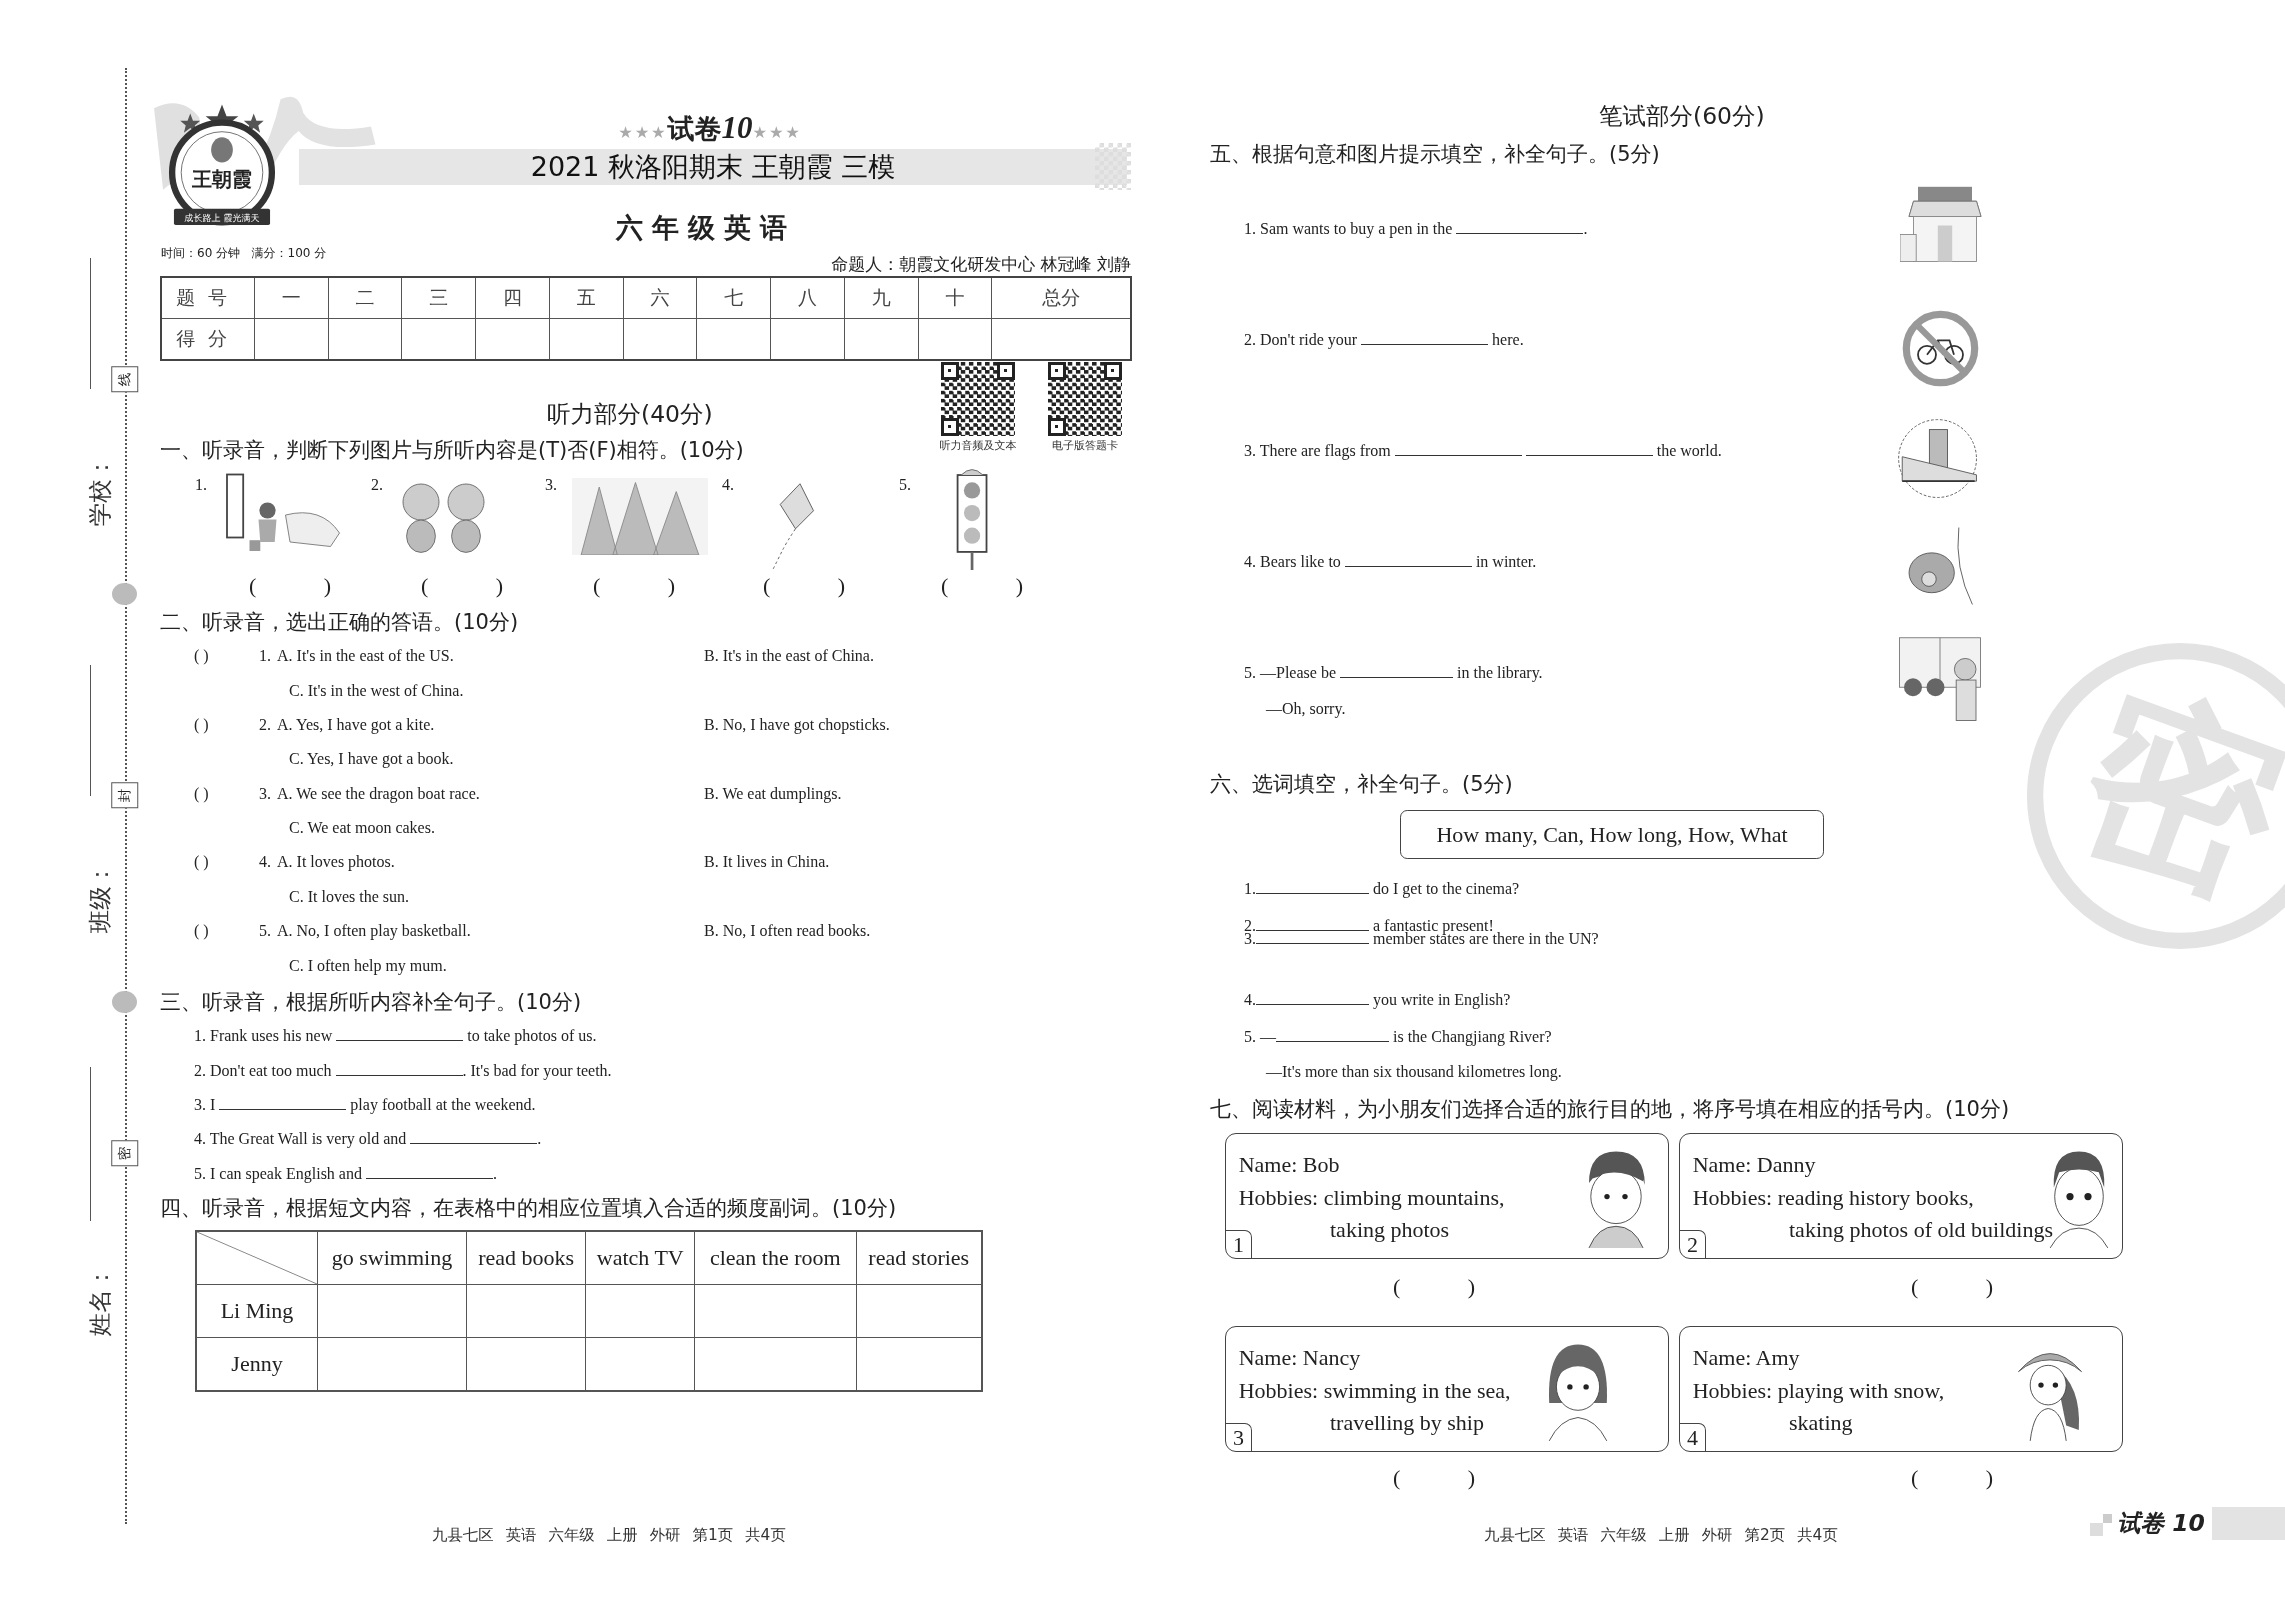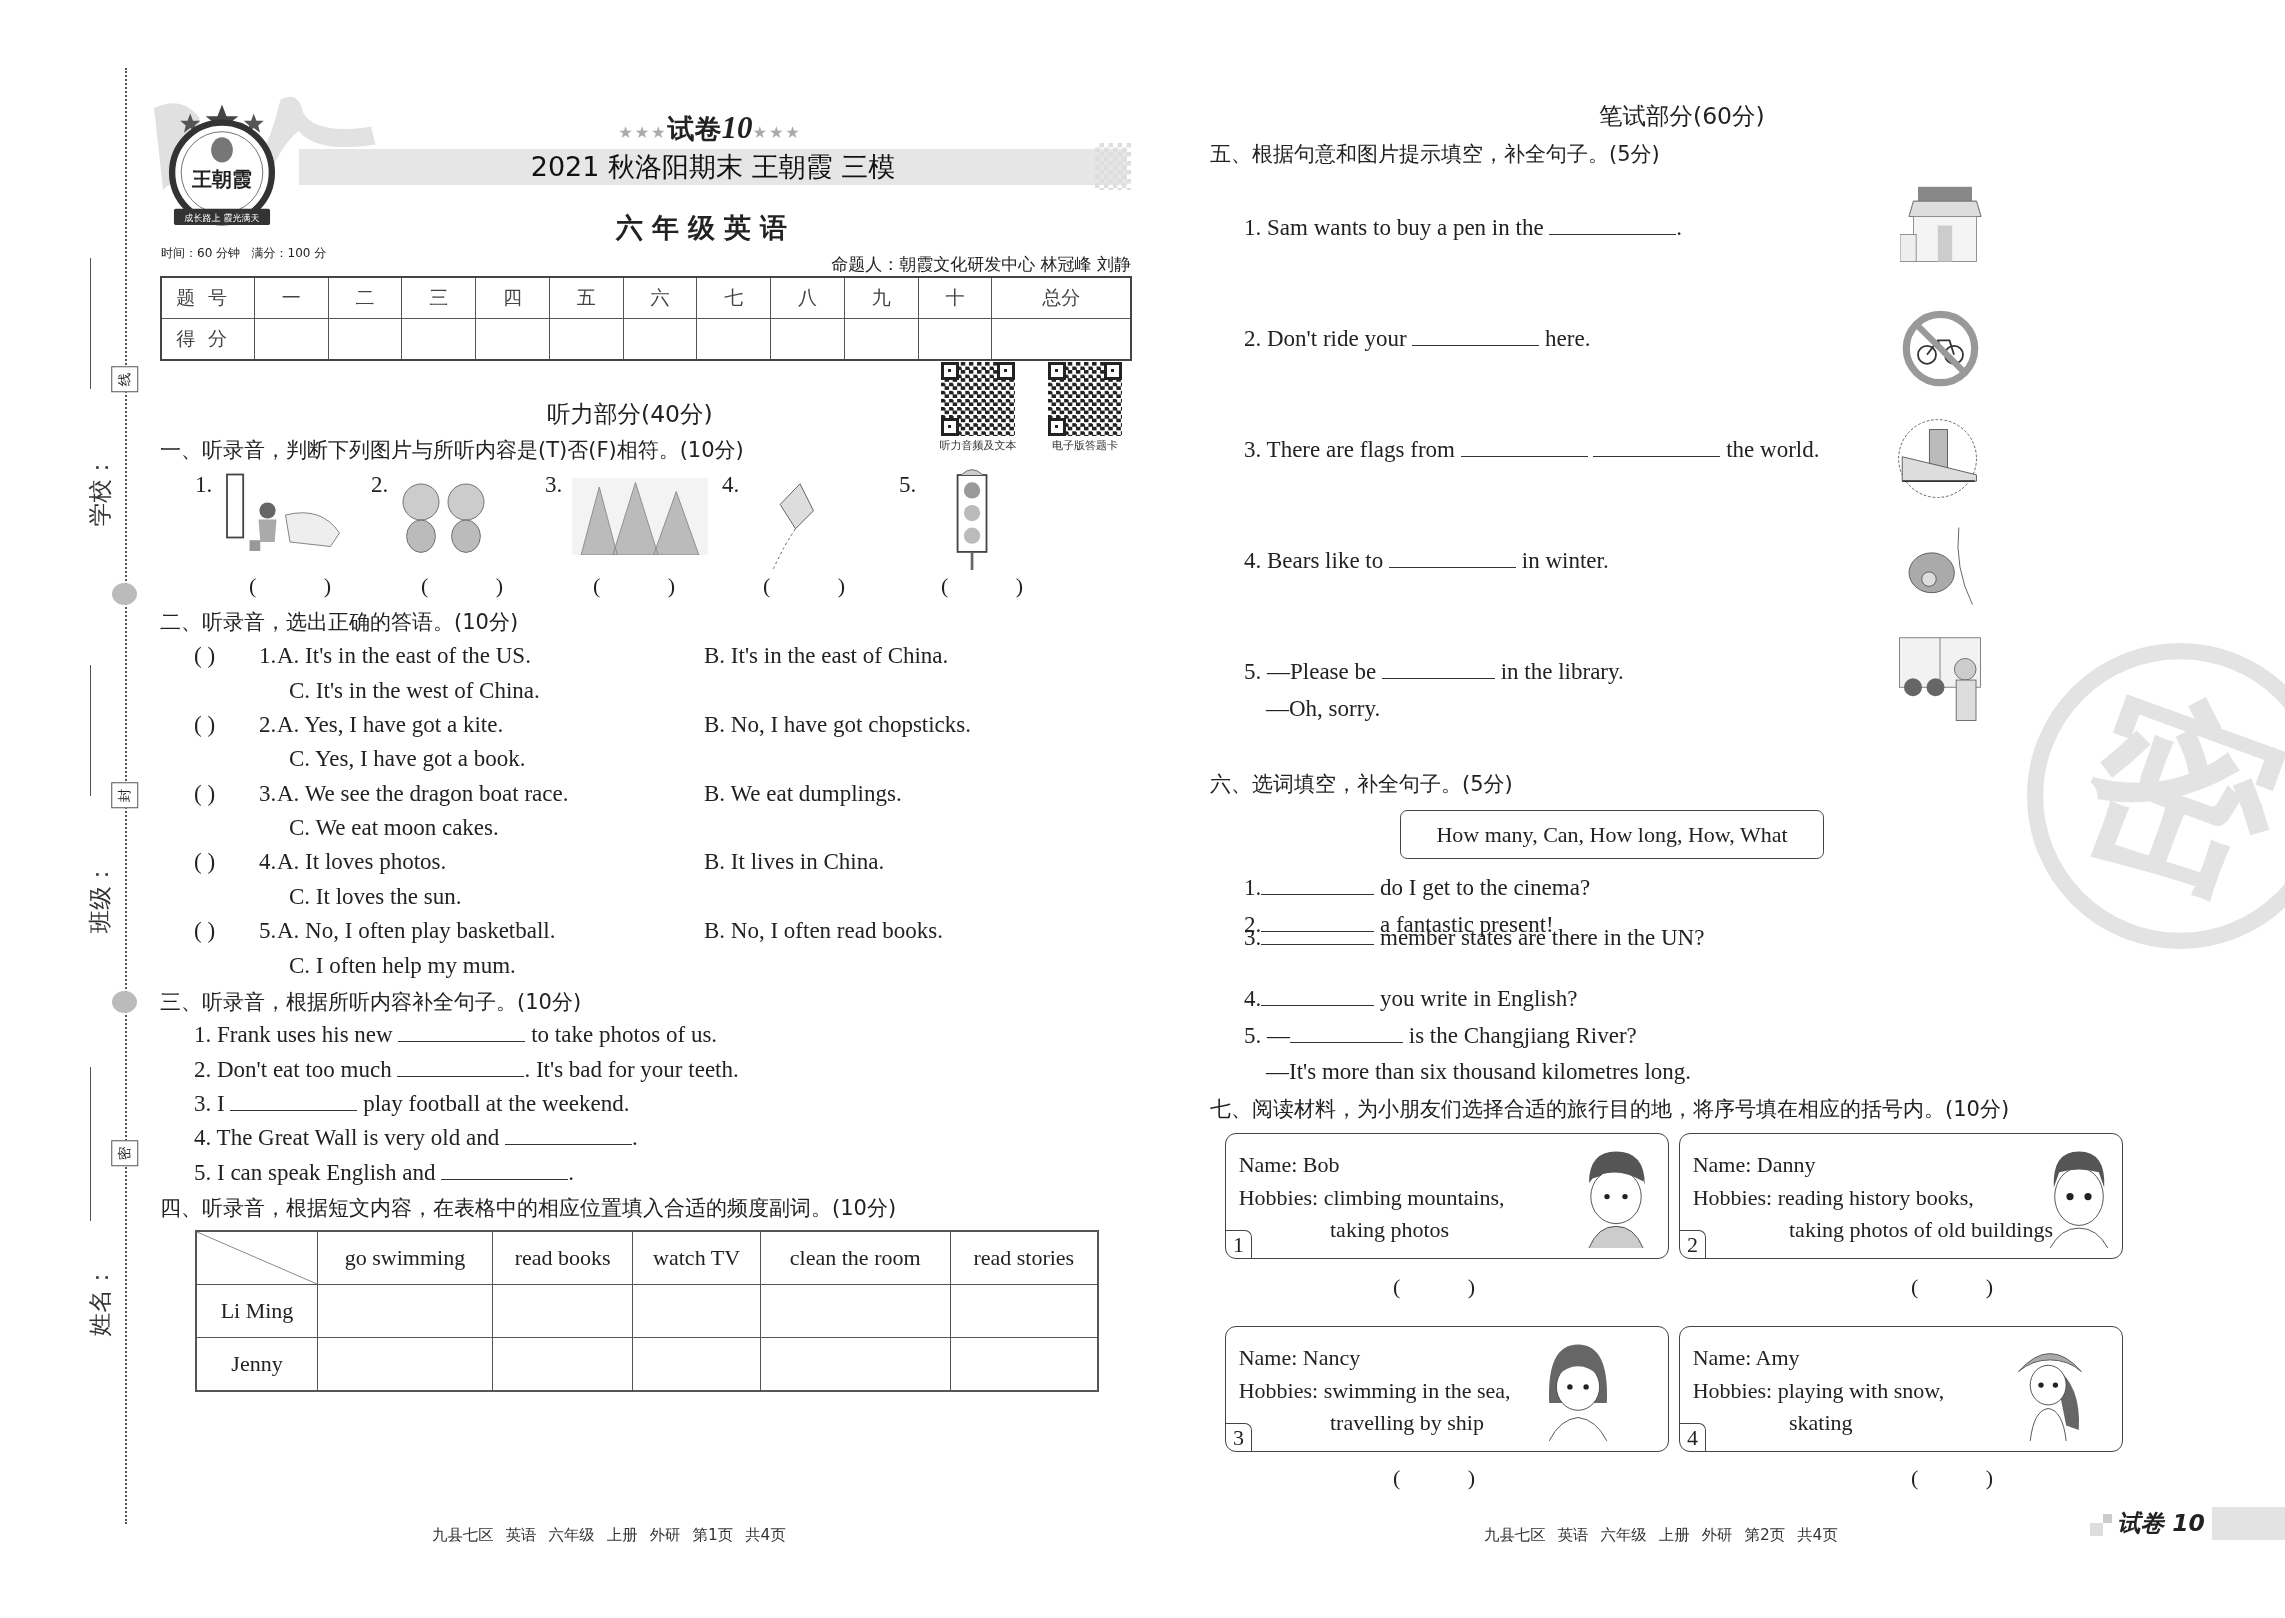--- a/index.html
+++ b/index.html
@@ -1,21 +1,21 @@
 <!DOCTYPE html>
 <html style="font-size:14.5px"><head>
 <meta charset="utf-8">
 <style>
   html,body{margin:0;padding:0;background:#fff;}
   body{width:2286px;height:1618px;position:relative;overflow:hidden;color:#222;
        font-family:"Liberation Serif","DejaVu Serif",serif;}
   .abs{position:absolute;}
   .cn{font-family:"DejaVu Sans","Liberation Sans",sans-serif;}
   .serif{font-family:"Liberation Serif","DejaVu Serif",serif;}
-  .en{font-size:23px;line-height:25px;white-space:nowrap;}
+  .en{font-size:16px;line-height:25px;white-space:nowrap;}
   .blank{display:inline-block;border-bottom:1.4px solid #333;height:18px;vertical-align:baseline;}
   .b140{width:127px;} .b125{width:113px;}
 
   
   .dotline{left:125px;top:68px;height:1456px;border-left:2.7px dotted #555;}
   .bind-label{left:65px;font-size:23.5px;transform:rotate(-90deg);transform-origin:center;white-space:nowrap;color:#333;}
   .bind-rule{left:90px;width:0;border-left:1.8px solid #555;}
   .seal-box{left:112px;width:23.5px;height:25px;border:1.4px solid #555;background:#fff;font-size:13.6px;text-align:center;line-height:25px;transform:rotate(-90deg);}
   .seal-ico{left:112px;width:25px;height:22px;border-radius:50%;background:#bbb;}
 
@@ -43,21 +43,21 @@
   .qr-box .fp{position:absolute;width:18px;height:18px;border:3.6px solid #222;background:#fff;box-sizing:border-box;}
   .qr-box .fp::after{content:"";position:absolute;left:3.6px;top:3.6px;width:3.6px;height:3.6px;background:#222;}
   .qr-label{font-size:11px;margin-top:1.8px;color:#333;}
 
   .part-title{font-size:23.5px;}
   .sec-title{font-size:21px;white-space:nowrap;}
 
   .pic{border:0;}
   .paren{font-size:22px;letter-spacing:31px;white-space:nowrap;}
 
-  .freq-table{left:195px;top:1230px;width:904px;border-collapse:collapse;border:2.7px solid #555;}
+  .freq-table{left:195px;top:1230px;width:788px;border-collapse:collapse;border:2.7px solid #555;}
   .freq-table td,.freq-table th{border:1.4px solid #555;height:50px;font-weight:normal;font-size:22px;text-align:center;}
   .freq-table th.diag{width:118px;background:linear-gradient(to top right,transparent calc(50% - 0.9px),#888 50%,transparent calc(50% + 0.9px));}
 
   .footer{font-size:15.4px;word-spacing:7.2px;color:#333;white-space:nowrap;}
 
   .wordbox{left:1400px;top:810px;width:422px;height:47px;border:1.8px solid #444;border-radius:7.2px;text-align:center;line-height:47px;font-size:22px;}
 
   .card{position:absolute;width:444px;height:126px;border:1.8px solid #444;border-radius:11px;box-sizing:border-box;}
   .card .line{position:absolute;left:12.7px;font-size:22px;white-space:nowrap;}
   .card .num{position:absolute;left:0;bottom:0;width:25px;height:27px;border-top:1.4px solid #444;border-right:1.4px solid #444;border-radius:0 7.2px 0 9px;font-size:22px;text-align:center;line-height:27px;}

